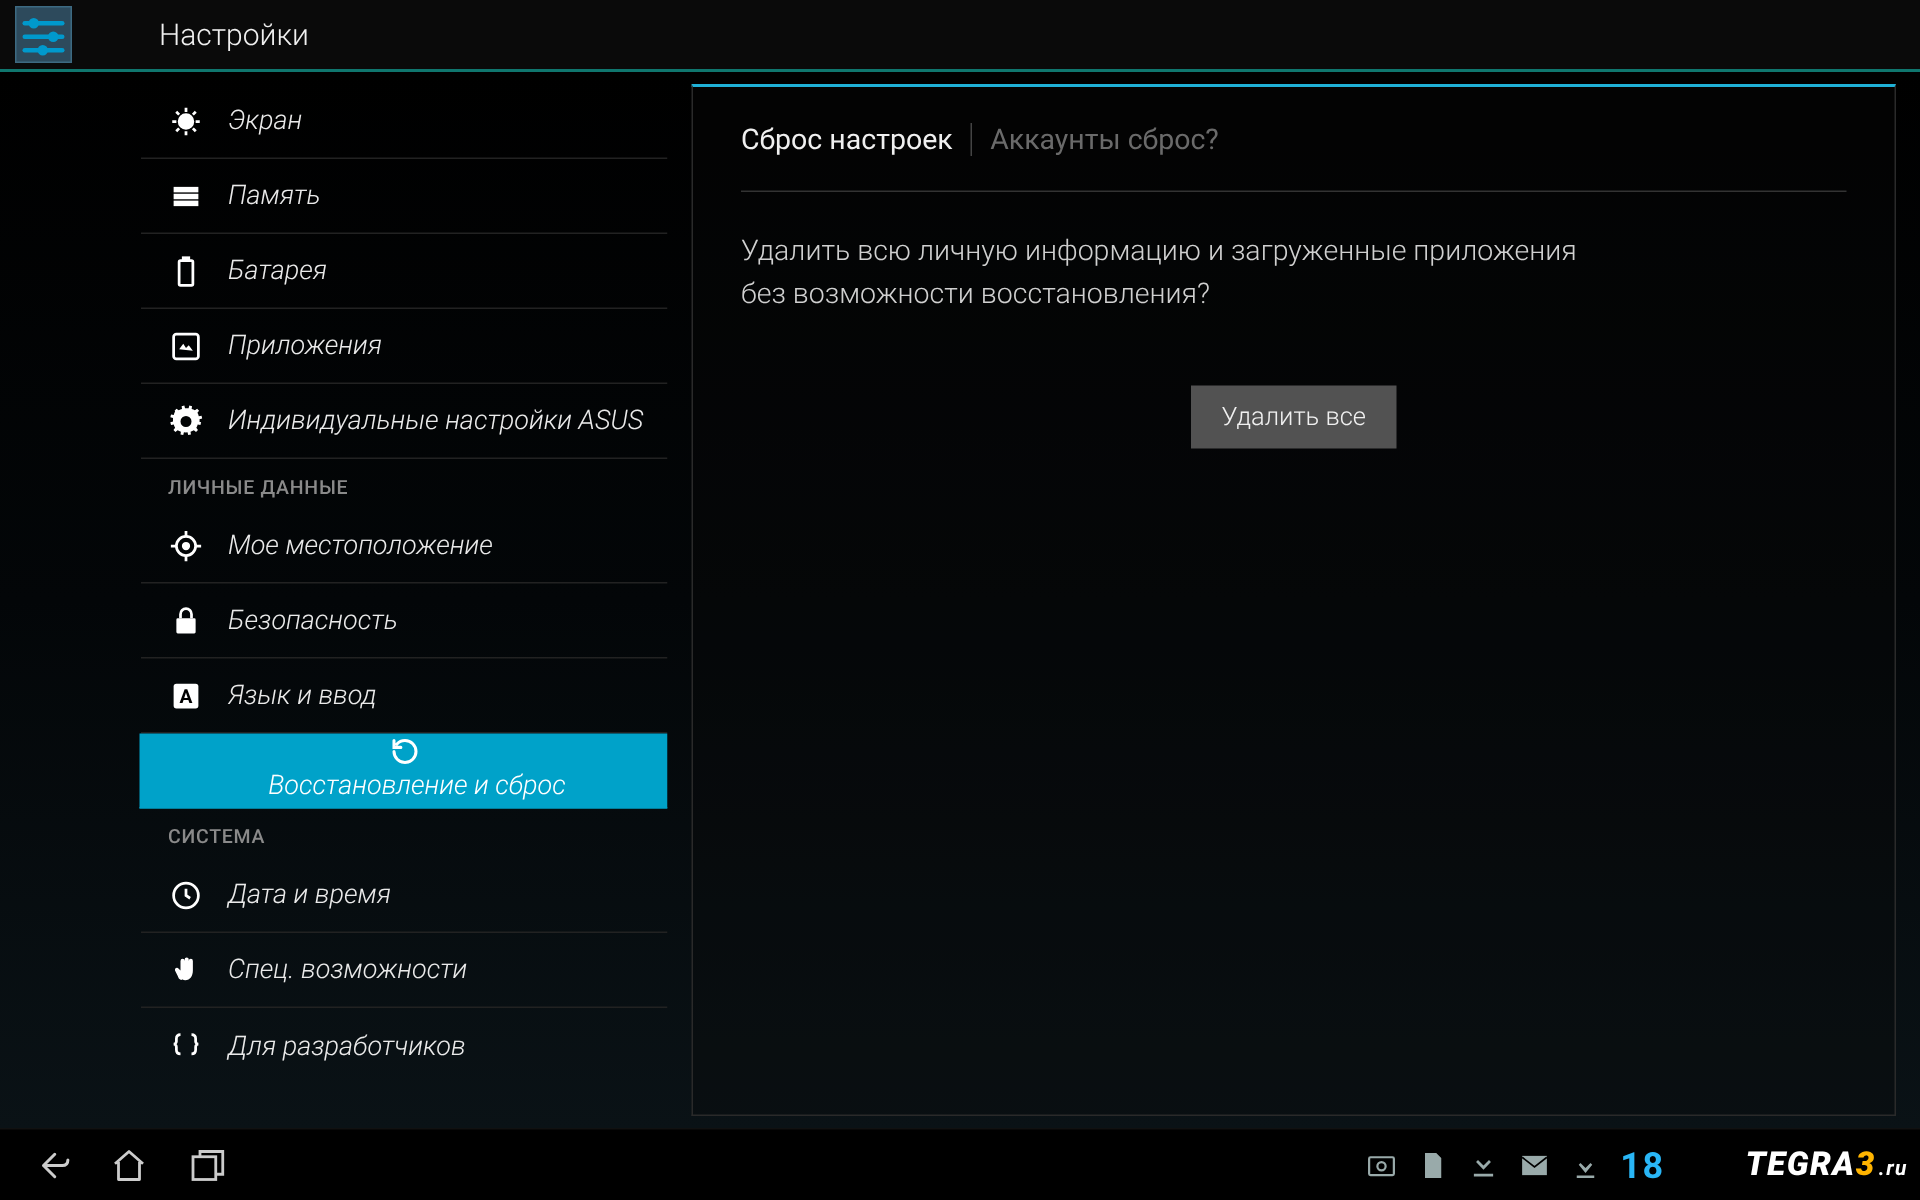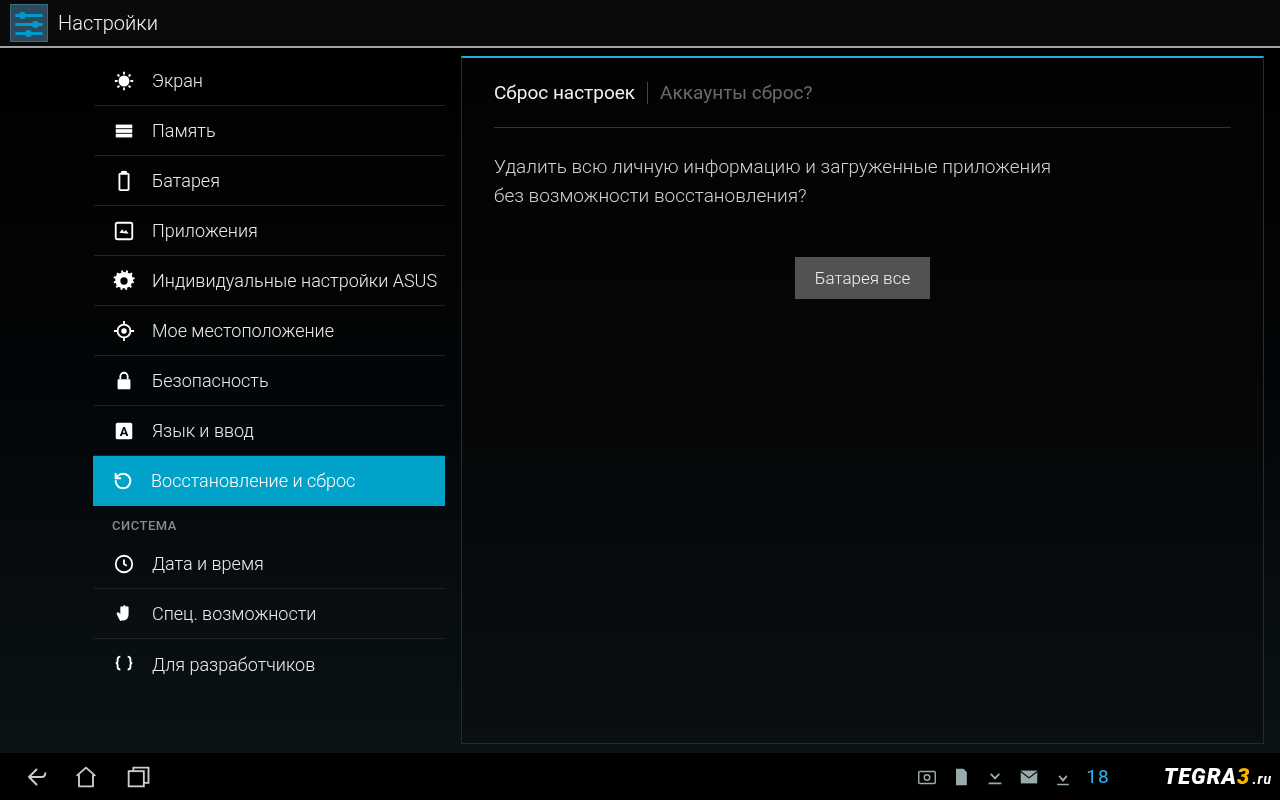--- a/index.html
+++ b/index.html
@@ -1,55 +1,55 @@
 <!DOCTYPE html>
 <html><head>
 <meta charset="utf-8">
 <style>
   * { box-sizing: border-box; margin: 0; padding: 0; }
   html, body { width: 1280px; height: 800px; overflow: hidden; font-family: "Roboto", "Helvetica Neue", Arial, sans-serif; background:#000; color:#e8e8e8; }
   body { display:flex; flex-direction:column; }
 
   
-  .action-bar { height:48px; background:#0a0a0a; display:flex; align-items:center; padding:0 10px; border-bottom:2px solid #a3a3a3; }
+  .action-bar { height:48px; background:#0a0a0a; display:flex; align-items:center; padding:0 10px; border-bottom:2px solid #0f766e;gap:48px; }
   .action-bar .app-icon { width:38px; height:38px; background:#2d4a5c; border:1px solid #3d6a82; position:relative; margin-right:10px; }
   .action-bar .app-icon .slider { position:absolute; left:4px; right:4px; height:3px; background:#0099cc; border-radius:2px; }
   .action-bar .app-icon .knob { position:absolute; width:7px; height:7px; background:#0099cc; border-radius:50%; top:-2px; }
   .action-bar .title { font-size:20px; font-weight:300; color:#f0f0f0; }
 
   
   .content { flex:1; display:flex; background:linear-gradient(#000 0%, #030608 50%, #0a1216 100%); padding-bottom:0; overflow:hidden; }
 
   
   .nav-col { width:445px; padding-top:8px; overflow:hidden; }
   .nav-item { height:50px; display:flex; align-items:center; padding-left:18px; border-bottom:1px solid #222; cursor:pointer; }
-  .nav-item.selected { background:#00a2c9; border-bottom:1px solid #00a2c9; margin-left:-1px;}
+  .nav-item.selected { background:#00a2c9; border-bottom:1px solid #00a2c9; margin-left:-1px;flex-direction:column;}
   .nav-item .icon { width:24px; height:24px; margin-right:16px; display:flex; align-items:center; justify-content:center; }
-  .nav-item .label { font-size:18px; font-weight:300; color:#eaeaea; }
+  .nav-item .label { font-size:18px; font-weight:300; color:#eaeaea;font-style:italic; }
   .nav-item.selected .label { color:#fff; }
   .nav-header { padding:12px 0 6px 18px; font-size:13px; letter-spacing:0.5px; color:#8a8a8a; font-weight:500; }
   .nav-wrap { margin-left:94px; }
 
   
   .detail { flex:1; margin:8px 16px 8px 16px; border:1px solid #2a2a2a; border-top:2px solid #1fb0d6; background:rgba(10,10,10,0.3); padding:0 32px; }
   .breadcrumb { display:flex; align-items:center; height:70px; border-bottom:1px solid #333; gap:12px; }
   .breadcrumb .crumb { font-size:19px; }
   .breadcrumb .crumb.current { color:#f0f0f0; }
   .breadcrumb .crumb.trail { color:#6a6a6a; }
   .breadcrumb .sep { width:1px; height:22px; background:#444; }
   .body-text { padding:24px 0 0 0; font-size:19px; line-height:1.55; color:#d0d0d0; font-weight:300; }
   .btn-row { text-align:center; margin-top:46px; }
   .erase-btn { display:inline-block; background:#525252; color:#f0f0f0; padding:11px 20px; font-size:17px; border:none; cursor:pointer; font-family:inherit; font-weight:300; }
 
   
   .sysbar { height:48px; background:#000; display:flex; align-items:center; padding:0 8px; border-top:1px solid #111; }
   .sysbar .navbtn { width:52px; height:40px; display:flex; align-items:center; justify-content:center; cursor:pointer; }
   .sysbar .spacer { flex:1; }
   .sysbar .trayicon { width:34px; height:40px; display:flex; align-items:center; justify-content:center; color:#aab; }
-  .sysbar .clock { font-size:19px; color:#29b6f6; letter-spacing:1px; margin:0 6px; }
+  .sysbar .clock { font-size:24px; color:#29b6f6; letter-spacing:1px; margin:0 6px;font-weight:bold; }
   .watermark { font-size:22px; font-weight:900; font-style:italic; letter-spacing:1px;margin-left:48px; }
   .watermark .t1 { color:#fff; }
   .watermark .t2 { color:#ffb400; }
   .watermark .t3 { color:#fff; font-size:14px; font-weight:700; margin-left:2px; }
 
   svg { display:block; }
 </style>
 </head>
 <body>
 
@@ -116,20 +116,21 @@
 
       <div class="nav-item">
         <span class="icon">
           <svg width="22" height="22" viewBox="0 0 24 24" fill="#fff">
               <path d="M12 8a4 4 0 100 8 4 4 0 000-8zm9 4l2 .5-.5 2-2-.3a9 9 0 01-1 2.4l1.2 1.6-1.4 1.4-1.6-1.2a9 9 0 01-2.4 1l.3 2-2 .5-.5-2a9 9 0 01-2.6 0l-.5 2-2-.5.3-2a9 9 0 01-2.4-1l-1.6 1.2-1.4-1.4 1.2-1.6a9 9 0 01-1-2.4l-2 .3-.5-2 2-.5a9 9 0 010-2.6l-2-.5.5-2 2 .3a9 9 0 011-2.4L3.7 4.1l1.4-1.4 1.6 1.2a9 9 0 012.4-1l-.3-2 2-.5.5 2a9 9 0 012.6 0l.5-2 2 .5-.3 2a9 9 0 012.4 1l1.6-1.2 1.4 1.4-1.2 1.6a9 9 0 011 2.4l2-.3.5 2-2 .5a9 9 0 010 2.6z"></path>
             </svg>
         </span>
         <span class="label">Индивидуальные настройки ASUS</span>
       </div>
 
+      <div class="nav-header">ЛИЧНЫЕ ДАННЫЕ</div>
 
 
       <div class="nav-item">
         <span class="icon">
           <svg width="22" height="22" viewBox="0 0 24 24" fill="none" stroke="#fff" stroke-width="2">
               <circle cx="12" cy="12" r="7"></circle>
               <circle cx="12" cy="12" r="2" fill="#fff"></circle>
               <path d="M12 1v4M12 19v4M1 12h4M19 12h4"></path>
             </svg>
         </span>
@@ -202,21 +203,21 @@
     <div class="breadcrumb">
       <span class="crumb current">Сброс настроек</span>
       <span class="sep"></span>
       <span class="crumb trail">Аккаунты сброс?</span>
     </div>
     <div class="body-text">
       <span>Удалить всю личную информацию и загруженные приложения</span><br>
       <span>без возможности восстановления?</span>
     </div>
     <div class="btn-row">
-      <button class="erase-btn">Батарея все</button>
+      <button class="erase-btn">Удалить все</button>
     </div>
   </div>
 </div>
 
 <div class="sysbar">
   <div class="navbtn">
     <svg width="30" height="30" viewBox="0 0 24 24" fill="none" stroke="#ccc" stroke-width="1.6">
         <path d="M14 6l-6 6 6 6M8 12h10c2 0 3-1 3-3" stroke-linecap="round" stroke-linejoin="round"></path>
       </svg>
   </div>

